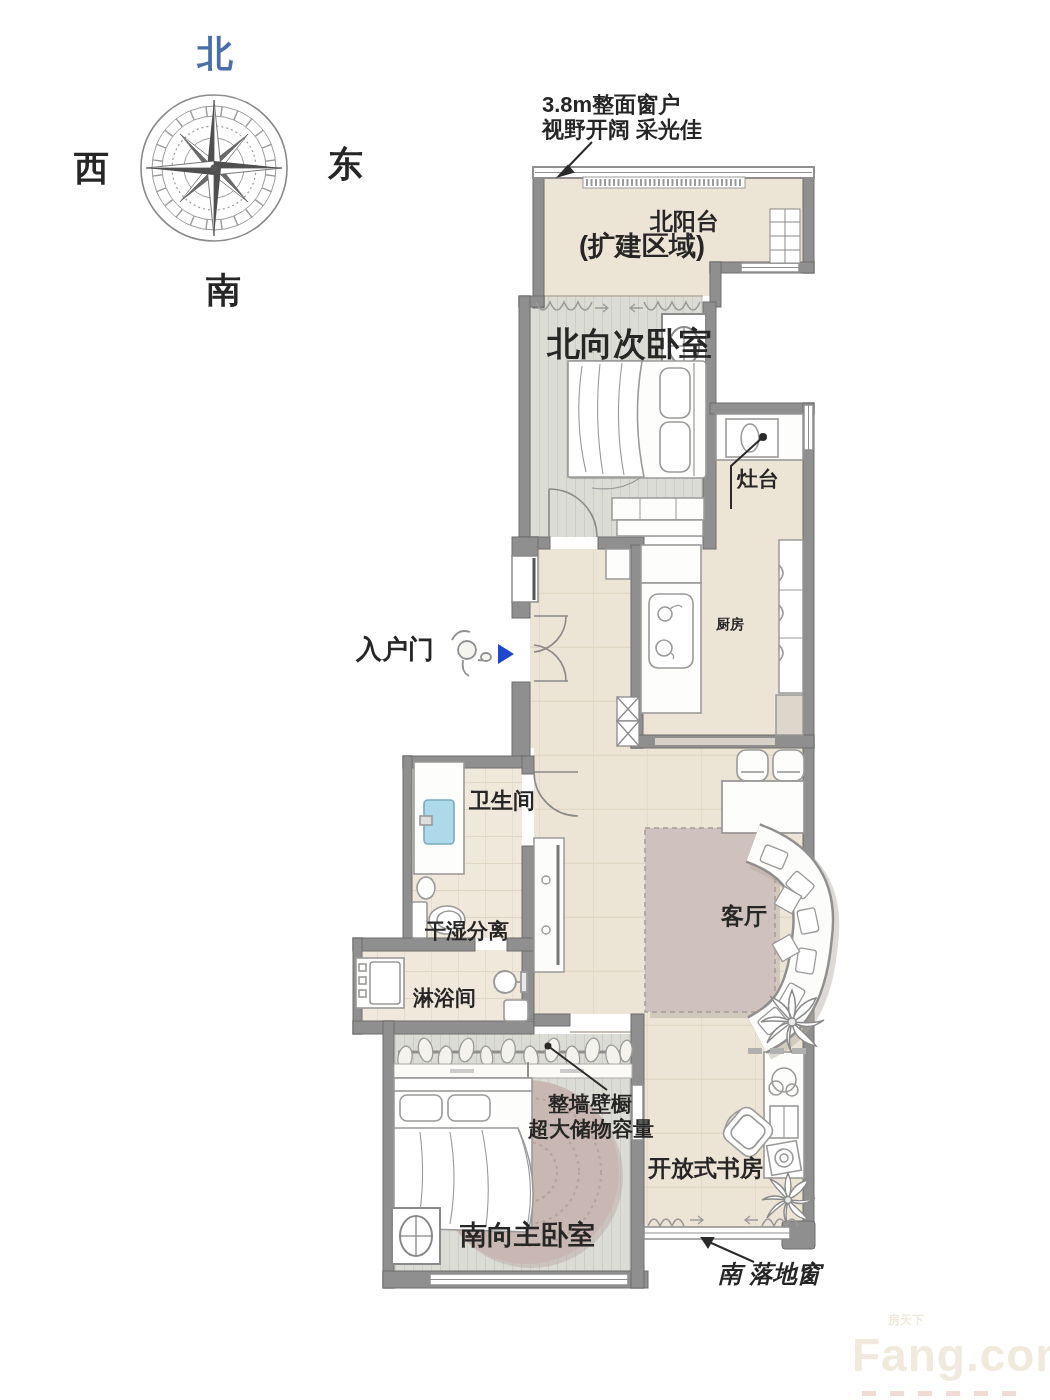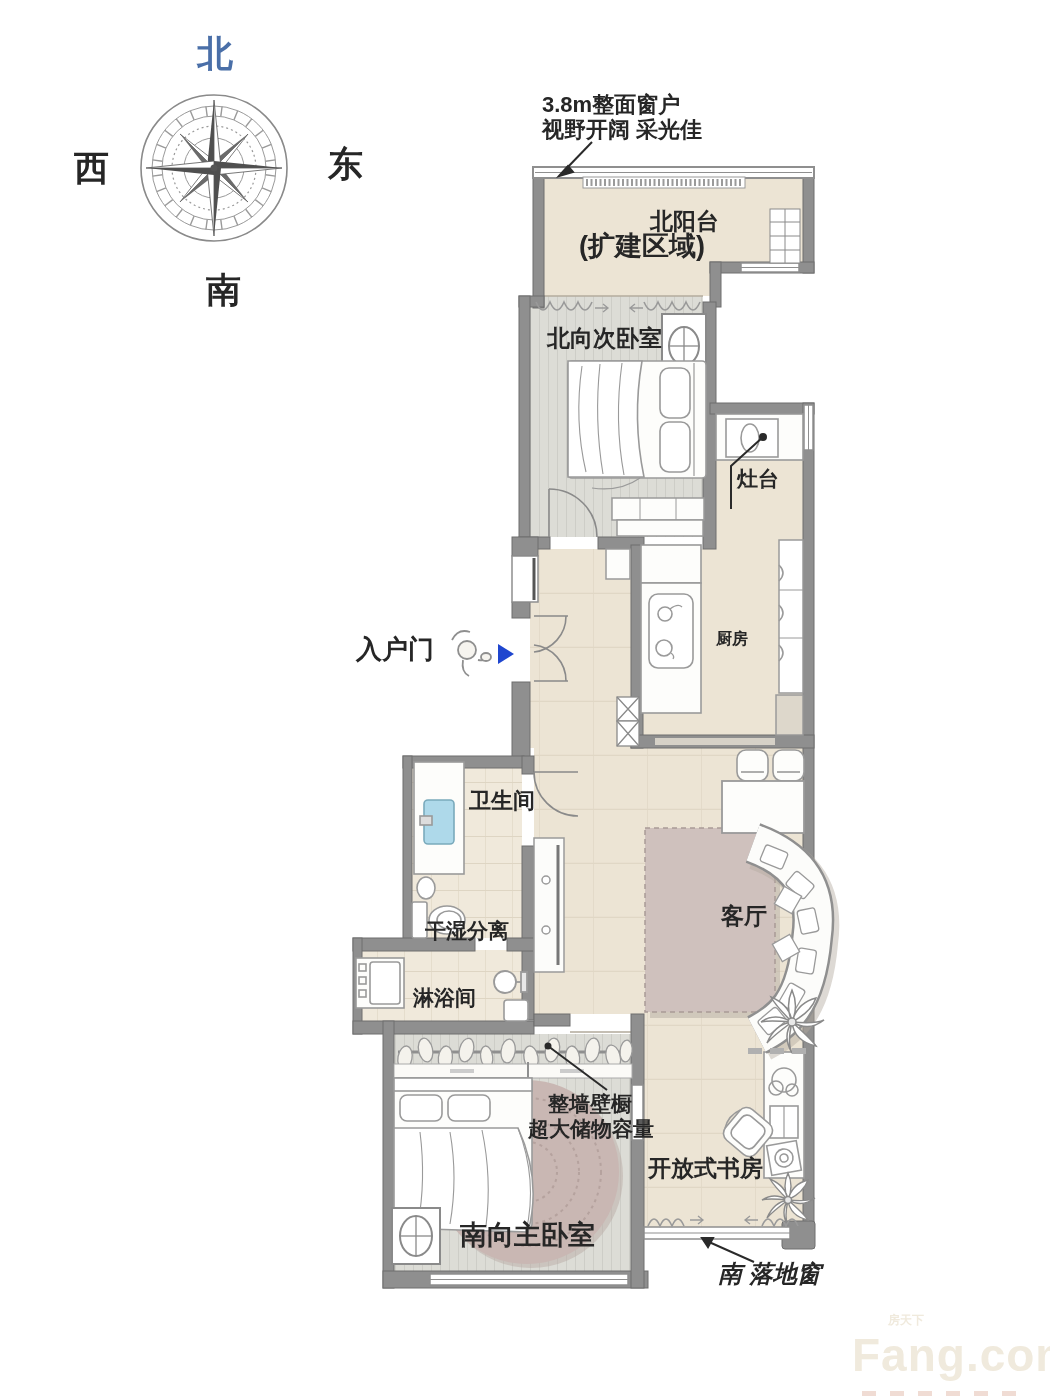--- a/index.html
+++ b/index.html
@@ -504,25 +504,25 @@
 <div class="lbl" style="left:74px;top:150px;font-size:35px;">西</div>
 <div class="lbl" style="left:328px;top:146px;font-size:35px;">东</div>
 <div class="lbl" style="left:206px;top:272px;font-size:35px;">南</div>
 
 <div class="lbl" style="left:542px;top:94px;font-size:22px;">3.8m整面窗户</div>
 <div class="lbl" style="left:542px;top:119px;font-size:22px;">视野开阔 采光佳</div>
 
 <div class="lbl" style="left:602px;top:210px;font-size:23px;margin-left:48px;">北阳台</div>
 <div class="lbl" style="left:579px;top:233px;font-size:27px;">(扩建区域)</div>
 
-<div class="lbl" style="left:547px;top:327px;font-size:23px;">北向次卧室</div>
+<div class="lbl" style="left:547px;top:327px;font-size:33px;">北向次卧室</div>
 
 <div class="lbl" style="left:737px;top:468px;font-size:21px;">灶台</div>
 
-<div class="lbl" style="left:716px;top:617px;font-size:16px;margin-top:14px;">厨房</div>
+<div class="lbl" style="left:716px;top:617px;font-size:14px;">厨房</div>
 
 <div class="lbl" style="left:356px;top:636px;font-size:26px;">入户门</div>
 
 <div class="lbl" style="left:469px;top:790px;font-size:22px;">卫生间</div>
 
 <div class="lbl" style="left:413px;top:920px;font-size:21px;margin-left:12px;">干湿分离</div>
 <div class="lbl" style="left:413px;top:987px;font-size:21px;">淋浴间</div>
 
 <div class="lbl" style="left:685px;top:905px;font-size:23px;margin-left:36px;">客厅</div>
 

